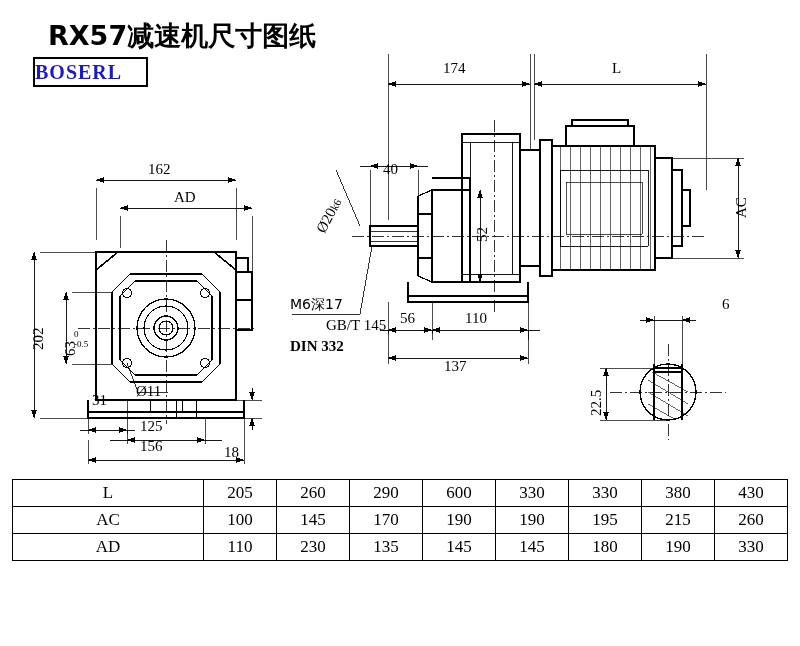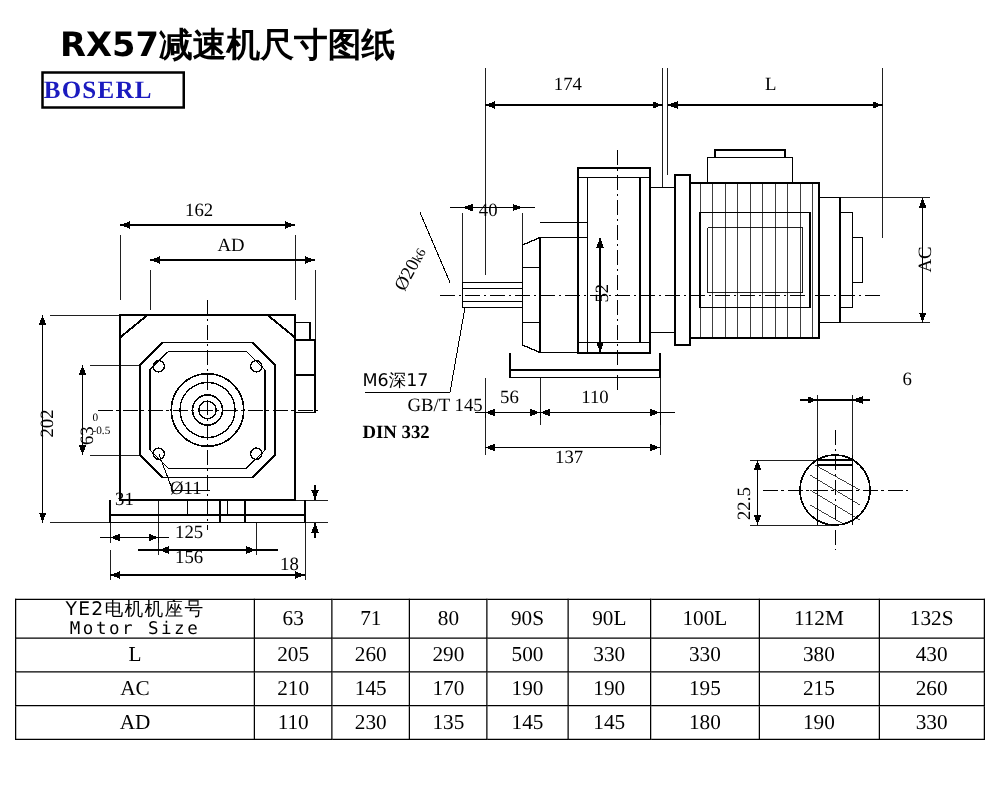--- a/index.html
+++ b/index.html
@@ -294,47 +294,33 @@
   <div class="dim-txt" style="left:400px;top:310px;text-align:right;">56</div>
   <div class="dim-txt" style="left:465px;top:310px;">110</div>
   <div class="dim-txt" style="left:444px;top:358px;">137</div>
 
   <div class="dim-txt" style="left:722px;top:296px;">6</div>
   <div class="dim-txt rot" style="left:588px;top:416px;transform:rotate(-90deg);">22.5</div>
 
   <table id="spec-table">
     <tbody>
       <tr>
-        <td class="head-cell">
-          <div class="cn">YE2电机机座号</div>
-          <div class="mono">Motor Size</div>
-        </td>
-        <td>63</td>
-        <td>71</td>
-        <td>80</td>
-        <td>90S</td>
-        <td>90L</td>
-        <td>100L</td>
-        <td>112M</td>
-        <td>132S</td>
-      </tr>
-      <tr>
         <td class="label">L</td>
         <td>205</td>
         <td>260</td>
         <td>290</td>
-        <td>500</td>
+        <td>600</td>
         <td>330</td>
         <td>330</td>
         <td>380</td>
         <td>430</td>
       </tr>
       <tr>
         <td class="label">AC</td>
-        <td>210</td>
+        <td>100</td>
         <td>145</td>
         <td>170</td>
         <td>190</td>
         <td>190</td>
         <td>195</td>
         <td>215</td>
         <td>260</td>
       </tr>
       <tr>
         <td class="label">AD</td>

